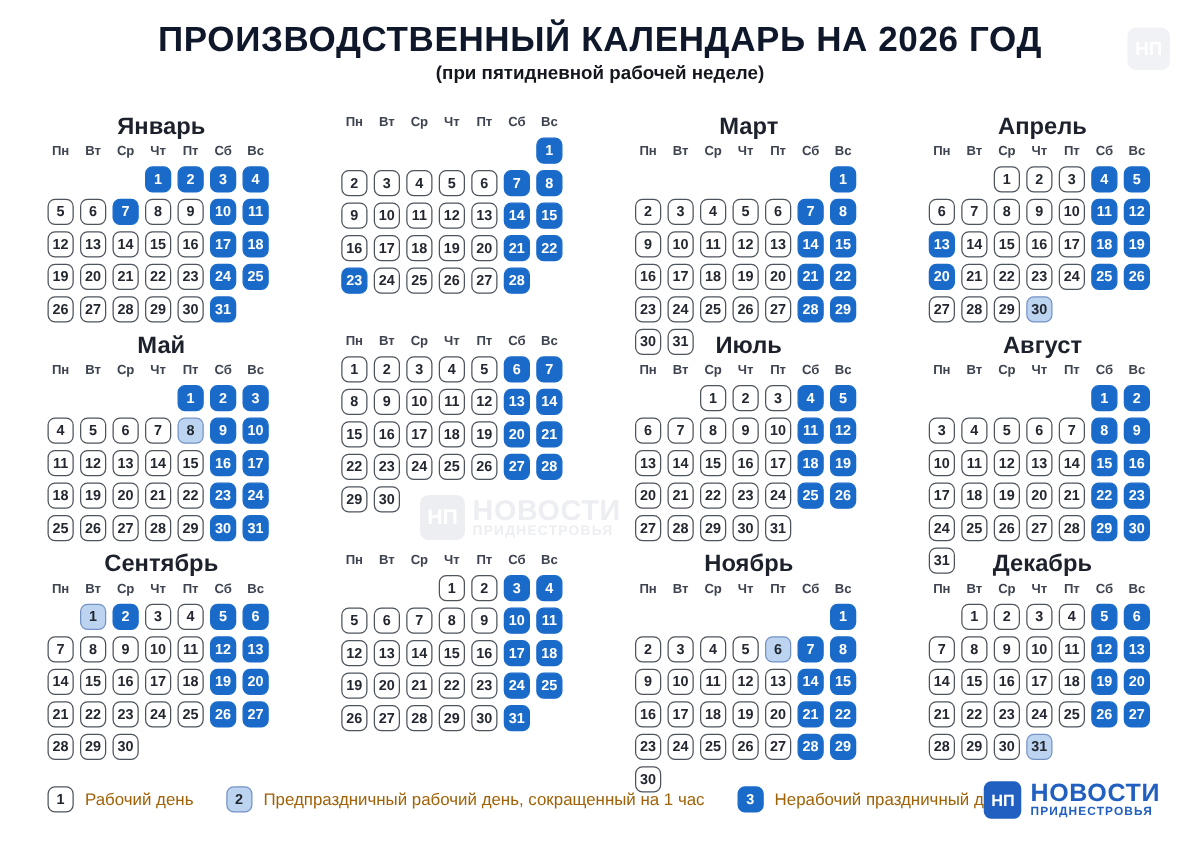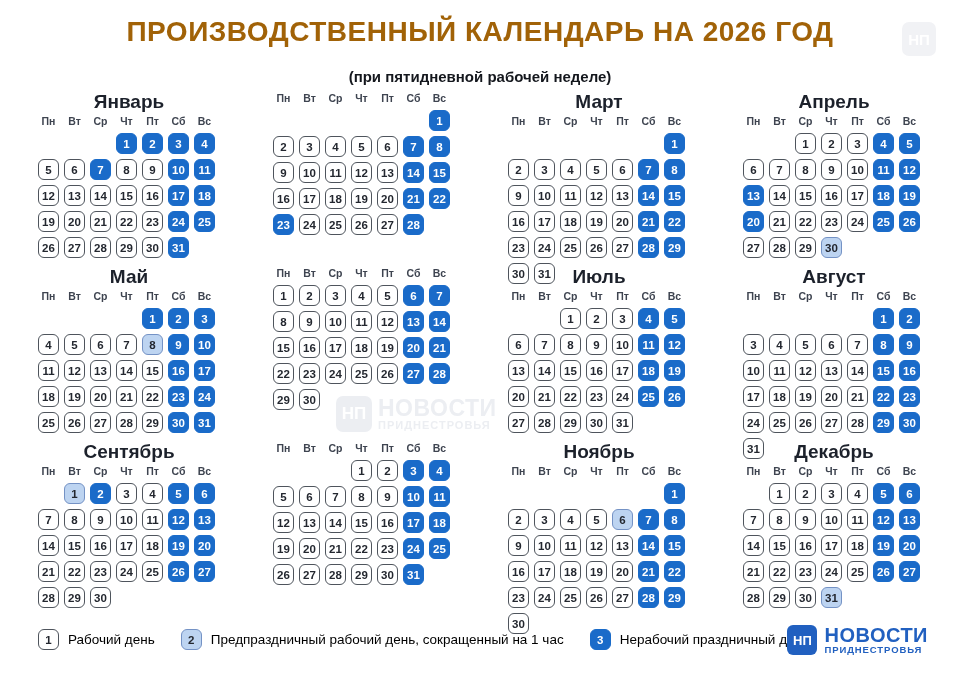--- a/index.html
+++ b/index.html
@@ -3,41 +3,41 @@
 <meta charset="utf-8">
 <style>
   :root{
     --hol:#1a6bc9; --pre-bg:#bdd4f1; --pre-bd:#7492c5;
     --work-bd:#4e545c; --ink:#23272f; --brand:#2160c0; --wm:#eceef2;
   }
   *{box-sizing:border-box;margin:0;padding:0}
   body{background:#fff;font-family:"Liberation Sans",sans-serif;}
   .page{position:relative;width:960px;height:678px;background:#ffffff;overflow:hidden;}
   .header{position:absolute;top:16px;left:0;width:100%;text-align:center;z-index:2;}
-  .title{font-size:28px;font-weight:800;letter-spacing:.5px;color:#a16207;}
-  .subtitle{font-size:15px;font-weight:700;color:#14171d;margin-top:20px;}
+  .title{font-size:28px;font-weight:800;letter-spacing:.5px;color:#0f172a;}
+  .subtitle{font-size:15px;font-weight:700;color:#14171d;margin-top:2px;}
   .corner-logo{position:absolute;top:22px;right:24px;width:34px;height:34px;border-radius:7px;
     background:#f1f2f5;color:#ffffff;font-weight:800;font-size:15px;
     display:flex;align-items:center;justify-content:center;z-index:1;}
   .months{position:absolute;left:38px;top:92px;display:grid;
     grid-template-columns:repeat(4,182px);column-gap:53px;grid-auto-rows:175px;z-index:2;}
   .month{width:182px;}
   .month-title{font-size:19px;line-height:20px;font-weight:800;color:#1c212b;text-align:center;margin-bottom:3px;}
   .wdrow{display:grid;grid-template-columns:repeat(7,21px);column-gap:5px;margin-bottom:5px;}
   .wd{font-size:10.5px;font-weight:700;color:#3e4450;text-align:center;line-height:13px;}
   .days{display:grid;grid-template-columns:repeat(7,21px);gap:5px;}
   .cell{width:21px;height:21px;border-radius:6px;display:flex;align-items:center;justify-content:center;
     font-size:11.5px;font-weight:700;color:var(--ink);}
   .cell.blank{visibility:hidden;}
   .cell.work{background:#fff;border:1.5px solid var(--work-bd);}
   .cell.pre{background:var(--pre-bg);border:1.5px solid var(--pre-bd);}
   .cell.hol{background:var(--hol);border:1.5px solid var(--hol);color:#fff;}
   .legend{position:absolute;left:38px;top:629px;display:flex;align-items:center;gap:26px;z-index:2;}
   .legend-item{display:flex;align-items:center;gap:9px;}
-  .lg-label{font-size:13.5px;font-weight:500;color:#000000;}
+  .lg-label{font-size:13.5px;font-weight:500;color:#a16207;}
   .brand{position:absolute;right:32px;top:625px;display:flex;align-items:center;gap:7px;z-index:2;}
   .brand-icon{width:30px;height:30px;border-radius:6px;background:var(--brand);color:#fff;
     font-weight:800;font-size:13px;display:flex;align-items:center;justify-content:center;}
   .brand-l1{font-size:20px;line-height:18px;font-weight:800;color:var(--brand);letter-spacing:.5px;}
   .brand-l2{font-size:9.5px;line-height:11px;font-weight:700;color:var(--brand);letter-spacing:.9px;}
   .watermark{position:absolute;left:336px;top:396px;display:flex;align-items:center;gap:6px;z-index:0;}
   .wm-icon{width:36px;height:36px;border-radius:7px;background:var(--wm);color:#fff;
     font-weight:800;font-size:17px;display:flex;align-items:center;justify-content:center;}
   .wm-l1{font-size:23px;line-height:21px;font-weight:800;color:var(--wm);letter-spacing:.5px;}
   .wm-l2{font-size:11px;line-height:12px;font-weight:700;color:var(--wm);letter-spacing:1px;}

